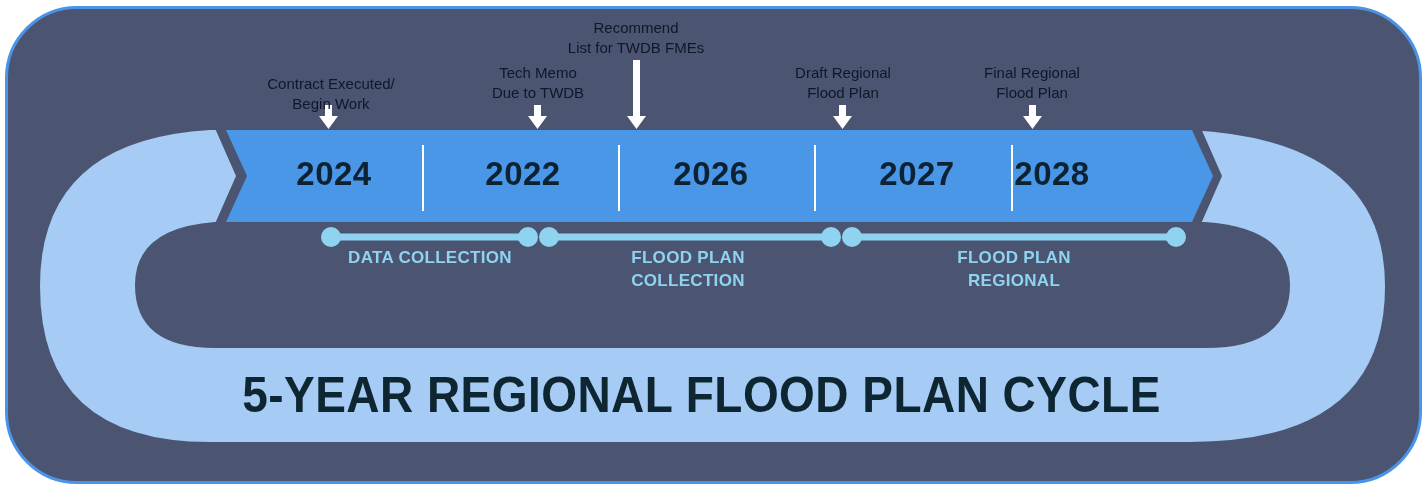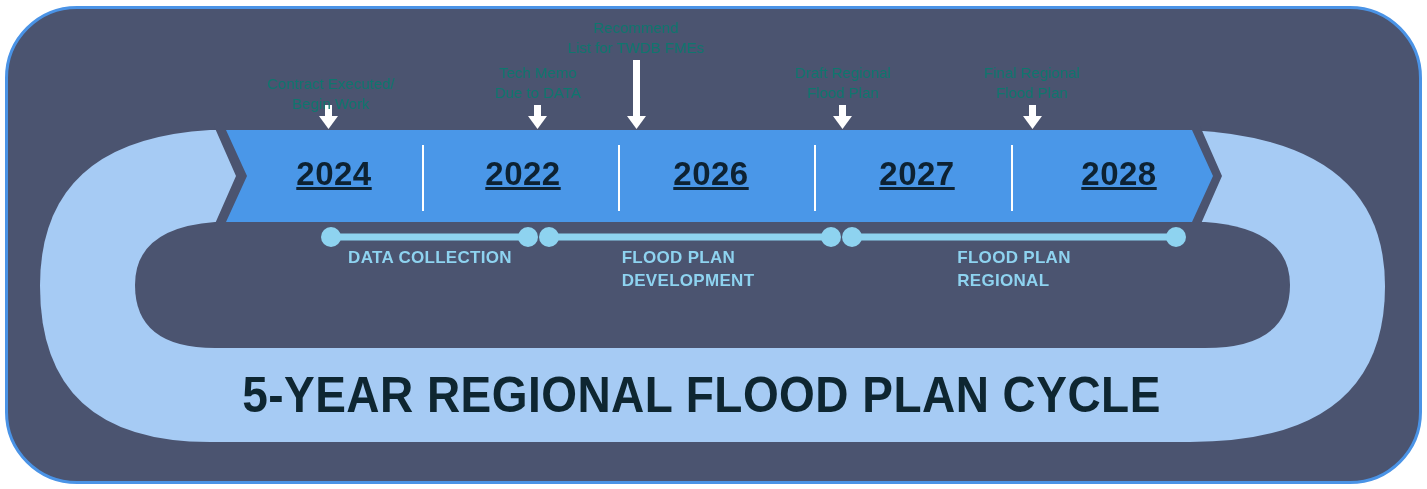--- a/index.html
+++ b/index.html
@@ -1,22 +1,22 @@
 <!DOCTYPE html>
 <html><head>
 <meta charset="utf-8">
 <style>
   html, body { margin:0; padding:0; background:#ffffff; }
   body { width:1427px; height:489px; position:relative; overflow:hidden; font-family:"Liberation Sans", sans-serif; }
   .frame { position:absolute; left:5px; top:6px; width:1411px; height:472px; background:#4b5470; border:3px solid #4a93e6; border-radius:72px; }
   svg.shapes { position:absolute; left:0; top:0; }
-  .milestone { position:absolute; color:#0f766e; font-size:15px; line-height:20px; text-align:center; white-space:nowrap; transform:translateX(-50%); }
+  .milestone { position:absolute; color:#0f172a; font-size:15px; line-height:20px; text-align:center; white-space:nowrap; transform:translateX(-50%); }
   .milestone .ln { display:block; }
-  .year { position:absolute; top:155px; font-weight:bold; font-size:33px; color:#0d2233; transform:translateX(-50%); letter-spacing:0.5px;text-decoration:underline; }
-  .phase { position:absolute; top:246px; color:#8ed3f0; font-weight:bold; font-size:17px; line-height:23px; text-align:left; transform:translateX(-50%); white-space:nowrap; letter-spacing:0.3px; }
+  .year { position:absolute; top:155px; font-weight:bold; font-size:33px; color:#0d2233; transform:translateX(-50%); letter-spacing:0.5px; }
+  .phase { position:absolute; top:246px; color:#8ed3f0; font-weight:bold; font-size:17px; line-height:23px; text-align:center; transform:translateX(-50%); white-space:nowrap; letter-spacing:0.3px; }
   .phase .ln { display:block; }
   .title { position:absolute; left:0; width:1403px; top:366px; text-align:center; font-weight:bold; font-size:50px; color:#0e2631; letter-spacing:0.5px; transform:scaleX(0.92); transform-origin:center; }
 </style>
 </head>
 <body>
 
 <div class="frame"></div>
 
 <svg class="shapes" width="1427" height="489" viewBox="0 0 1427 489">
 
@@ -70,46 +70,46 @@
     <circle cx="1176" cy="237" r="10" stroke="none"></circle>
   </g>
 </svg>
 
 <div class="milestone" style="left:331px; top:63px;margin-top:11px;">
   <span class="ln">Contract Executed/</span>
   <span class="ln">Begin Work</span>
 </div>
 <div class="milestone" style="left:538px; top:63px;">
   <span class="ln">Tech Memo</span>
-  <span class="ln">Due to DATA</span>
+  <span class="ln">Due to TWDB</span>
 </div>
 <div class="milestone" style="left:636px; top:18px;">
   <span class="ln">Recommend</span>
   <span class="ln">List for TWDB FMEs</span>
 </div>
 <div class="milestone" style="left:843px; top:63px;">
   <span class="ln">Draft Regional</span>
   <span class="ln">Flood Plan</span>
 </div>
 <div class="milestone" style="left:1032px; top:63px;">
   <span class="ln">Final Regional</span>
   <span class="ln">Flood Plan</span>
 </div>
 
 <div class="year" style="left:334px;">2024</div>
 <div class="year" style="left:523px;">2022</div>
 <div class="year" style="left:711px;">2026</div>
 <div class="year" style="left:917px;">2027</div>
-<div class="year" style="left:1119px;">2028</div>
+<div class="year" style="left:1052px;">2028</div>
 
 <div class="phase" style="left:430px;">
   <span class="ln">DATA COLLECTION</span>
 </div>
 <div class="phase" style="left:688px;">
   <span class="ln">FLOOD PLAN</span>
-  <span class="ln">DEVELOPMENT</span>
+  <span class="ln">COLLECTION</span>
 </div>
 <div class="phase" style="left:1014px;">
   <span class="ln">FLOOD PLAN</span>
   <span class="ln">REGIONAL</span>
 </div>
 
 <div class="title">5-YEAR REGIONAL FLOOD PLAN CYCLE</div>
 
 </body></html>

